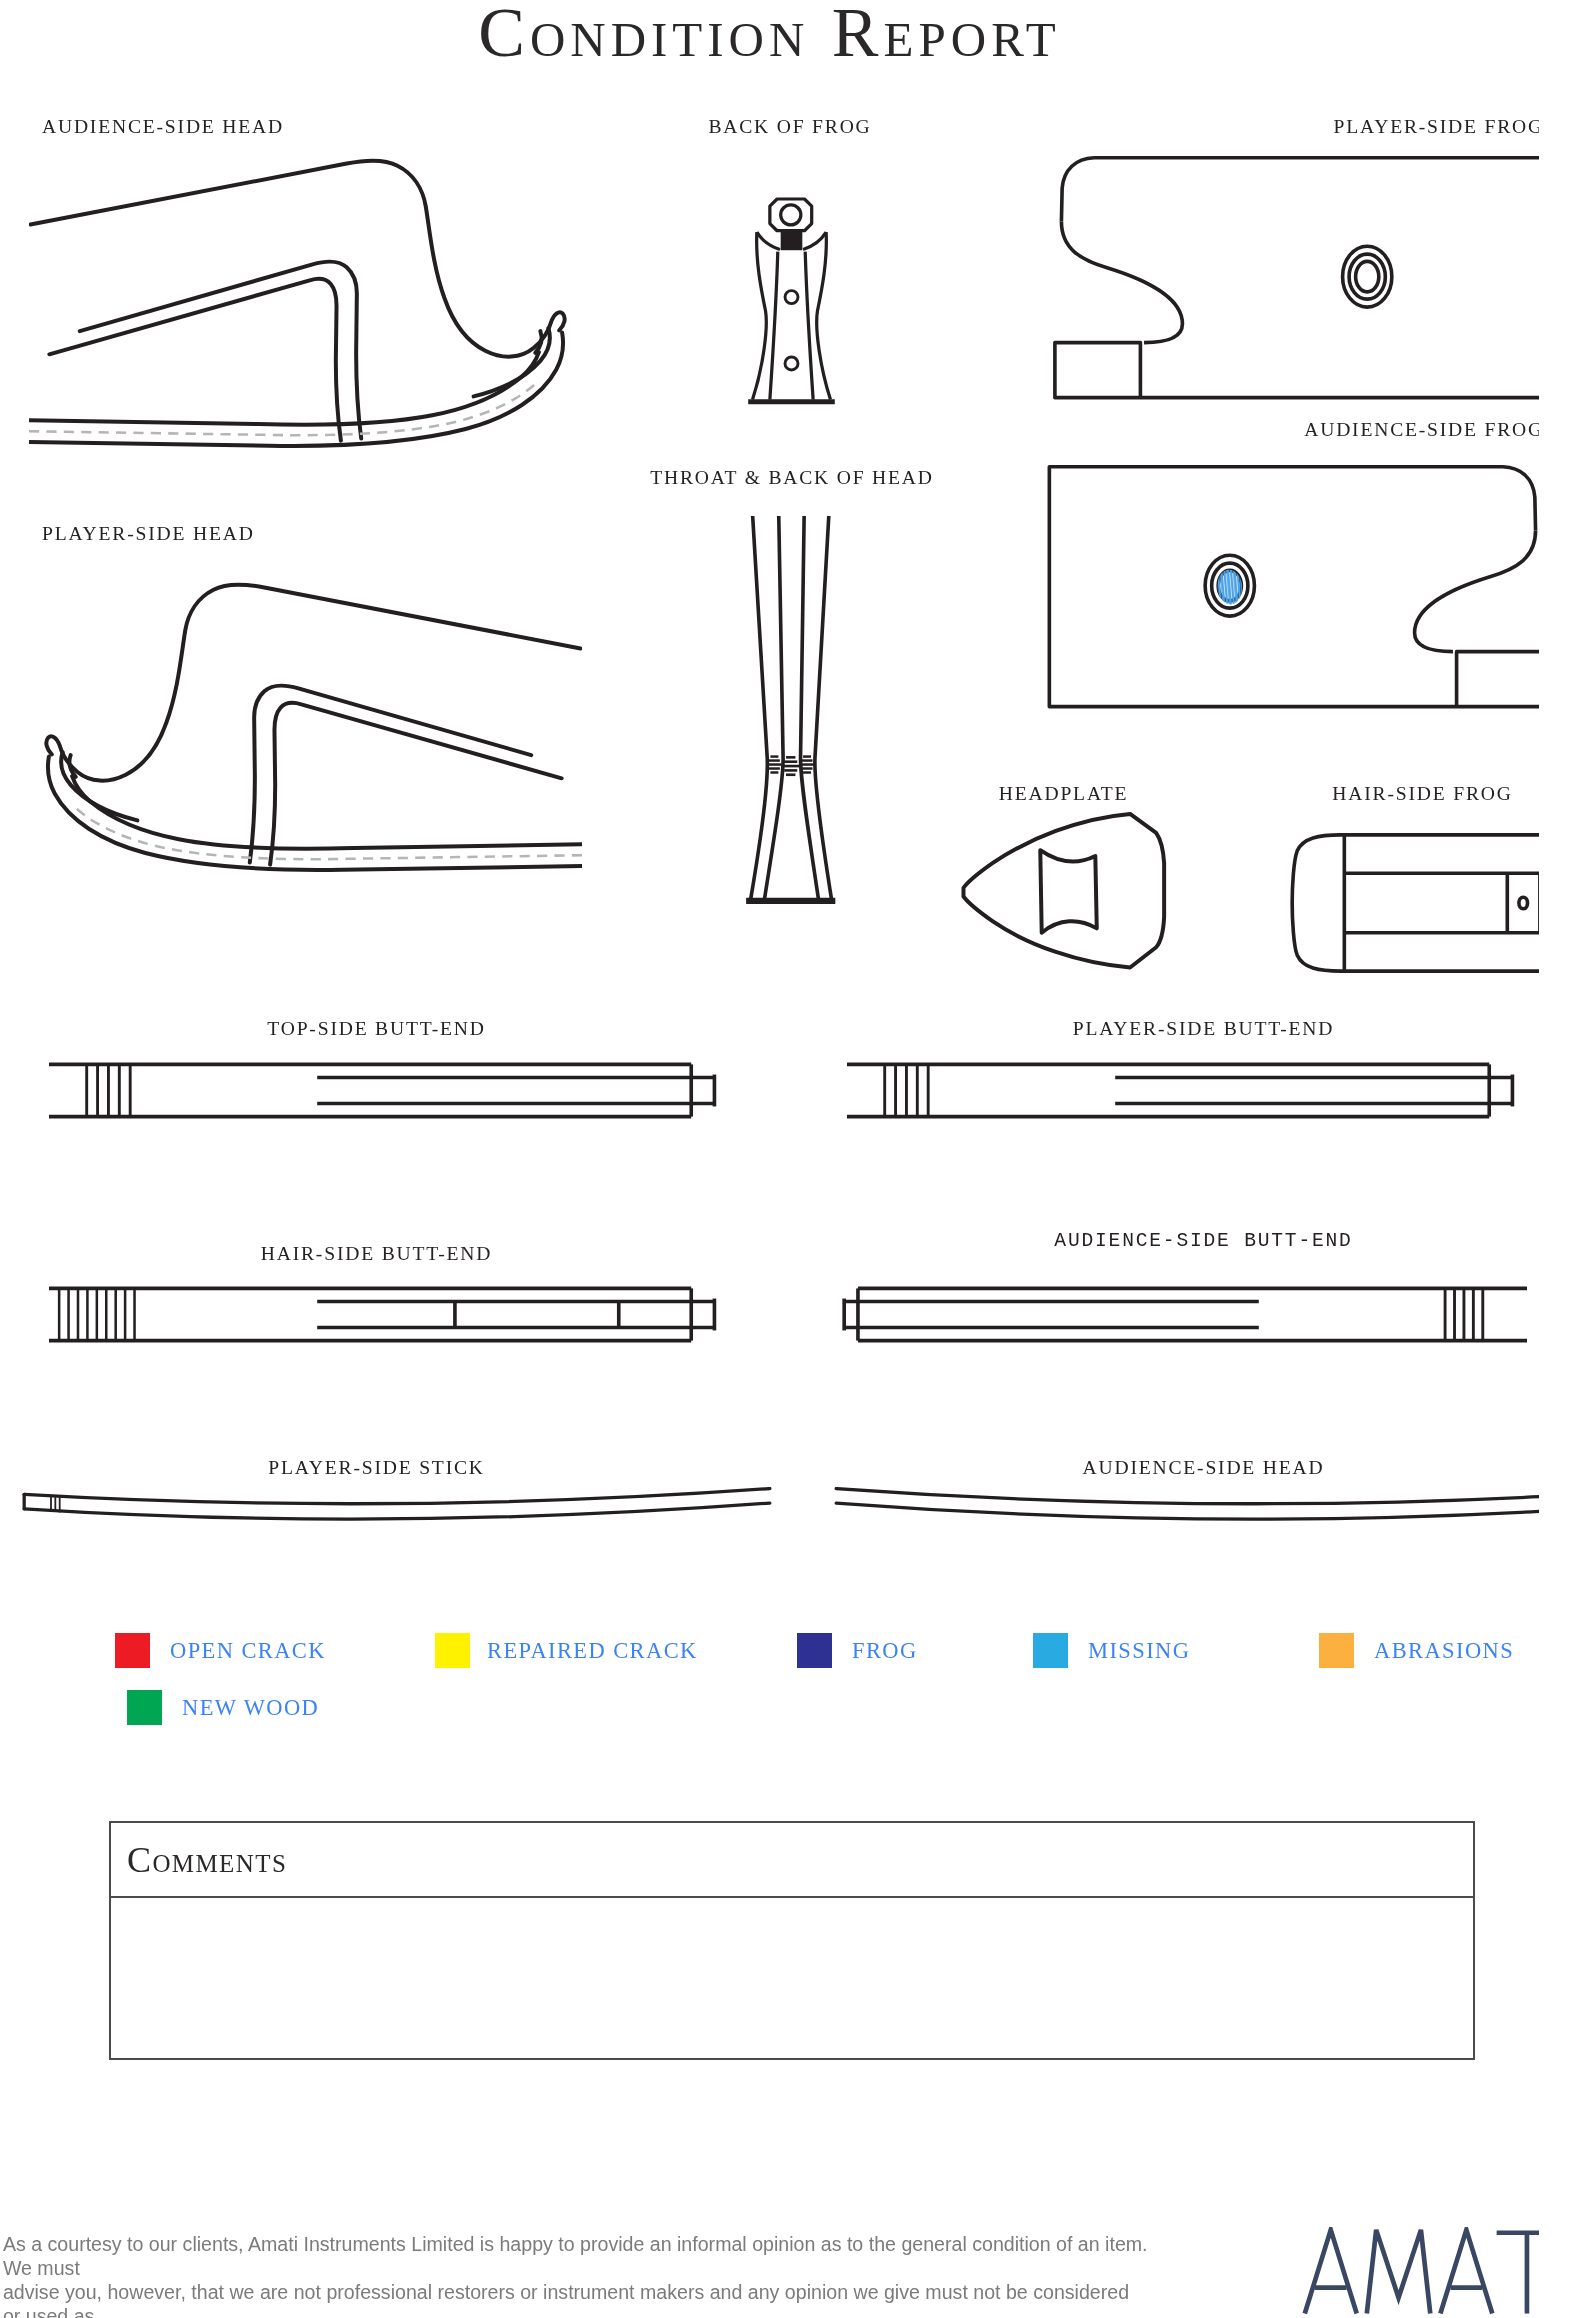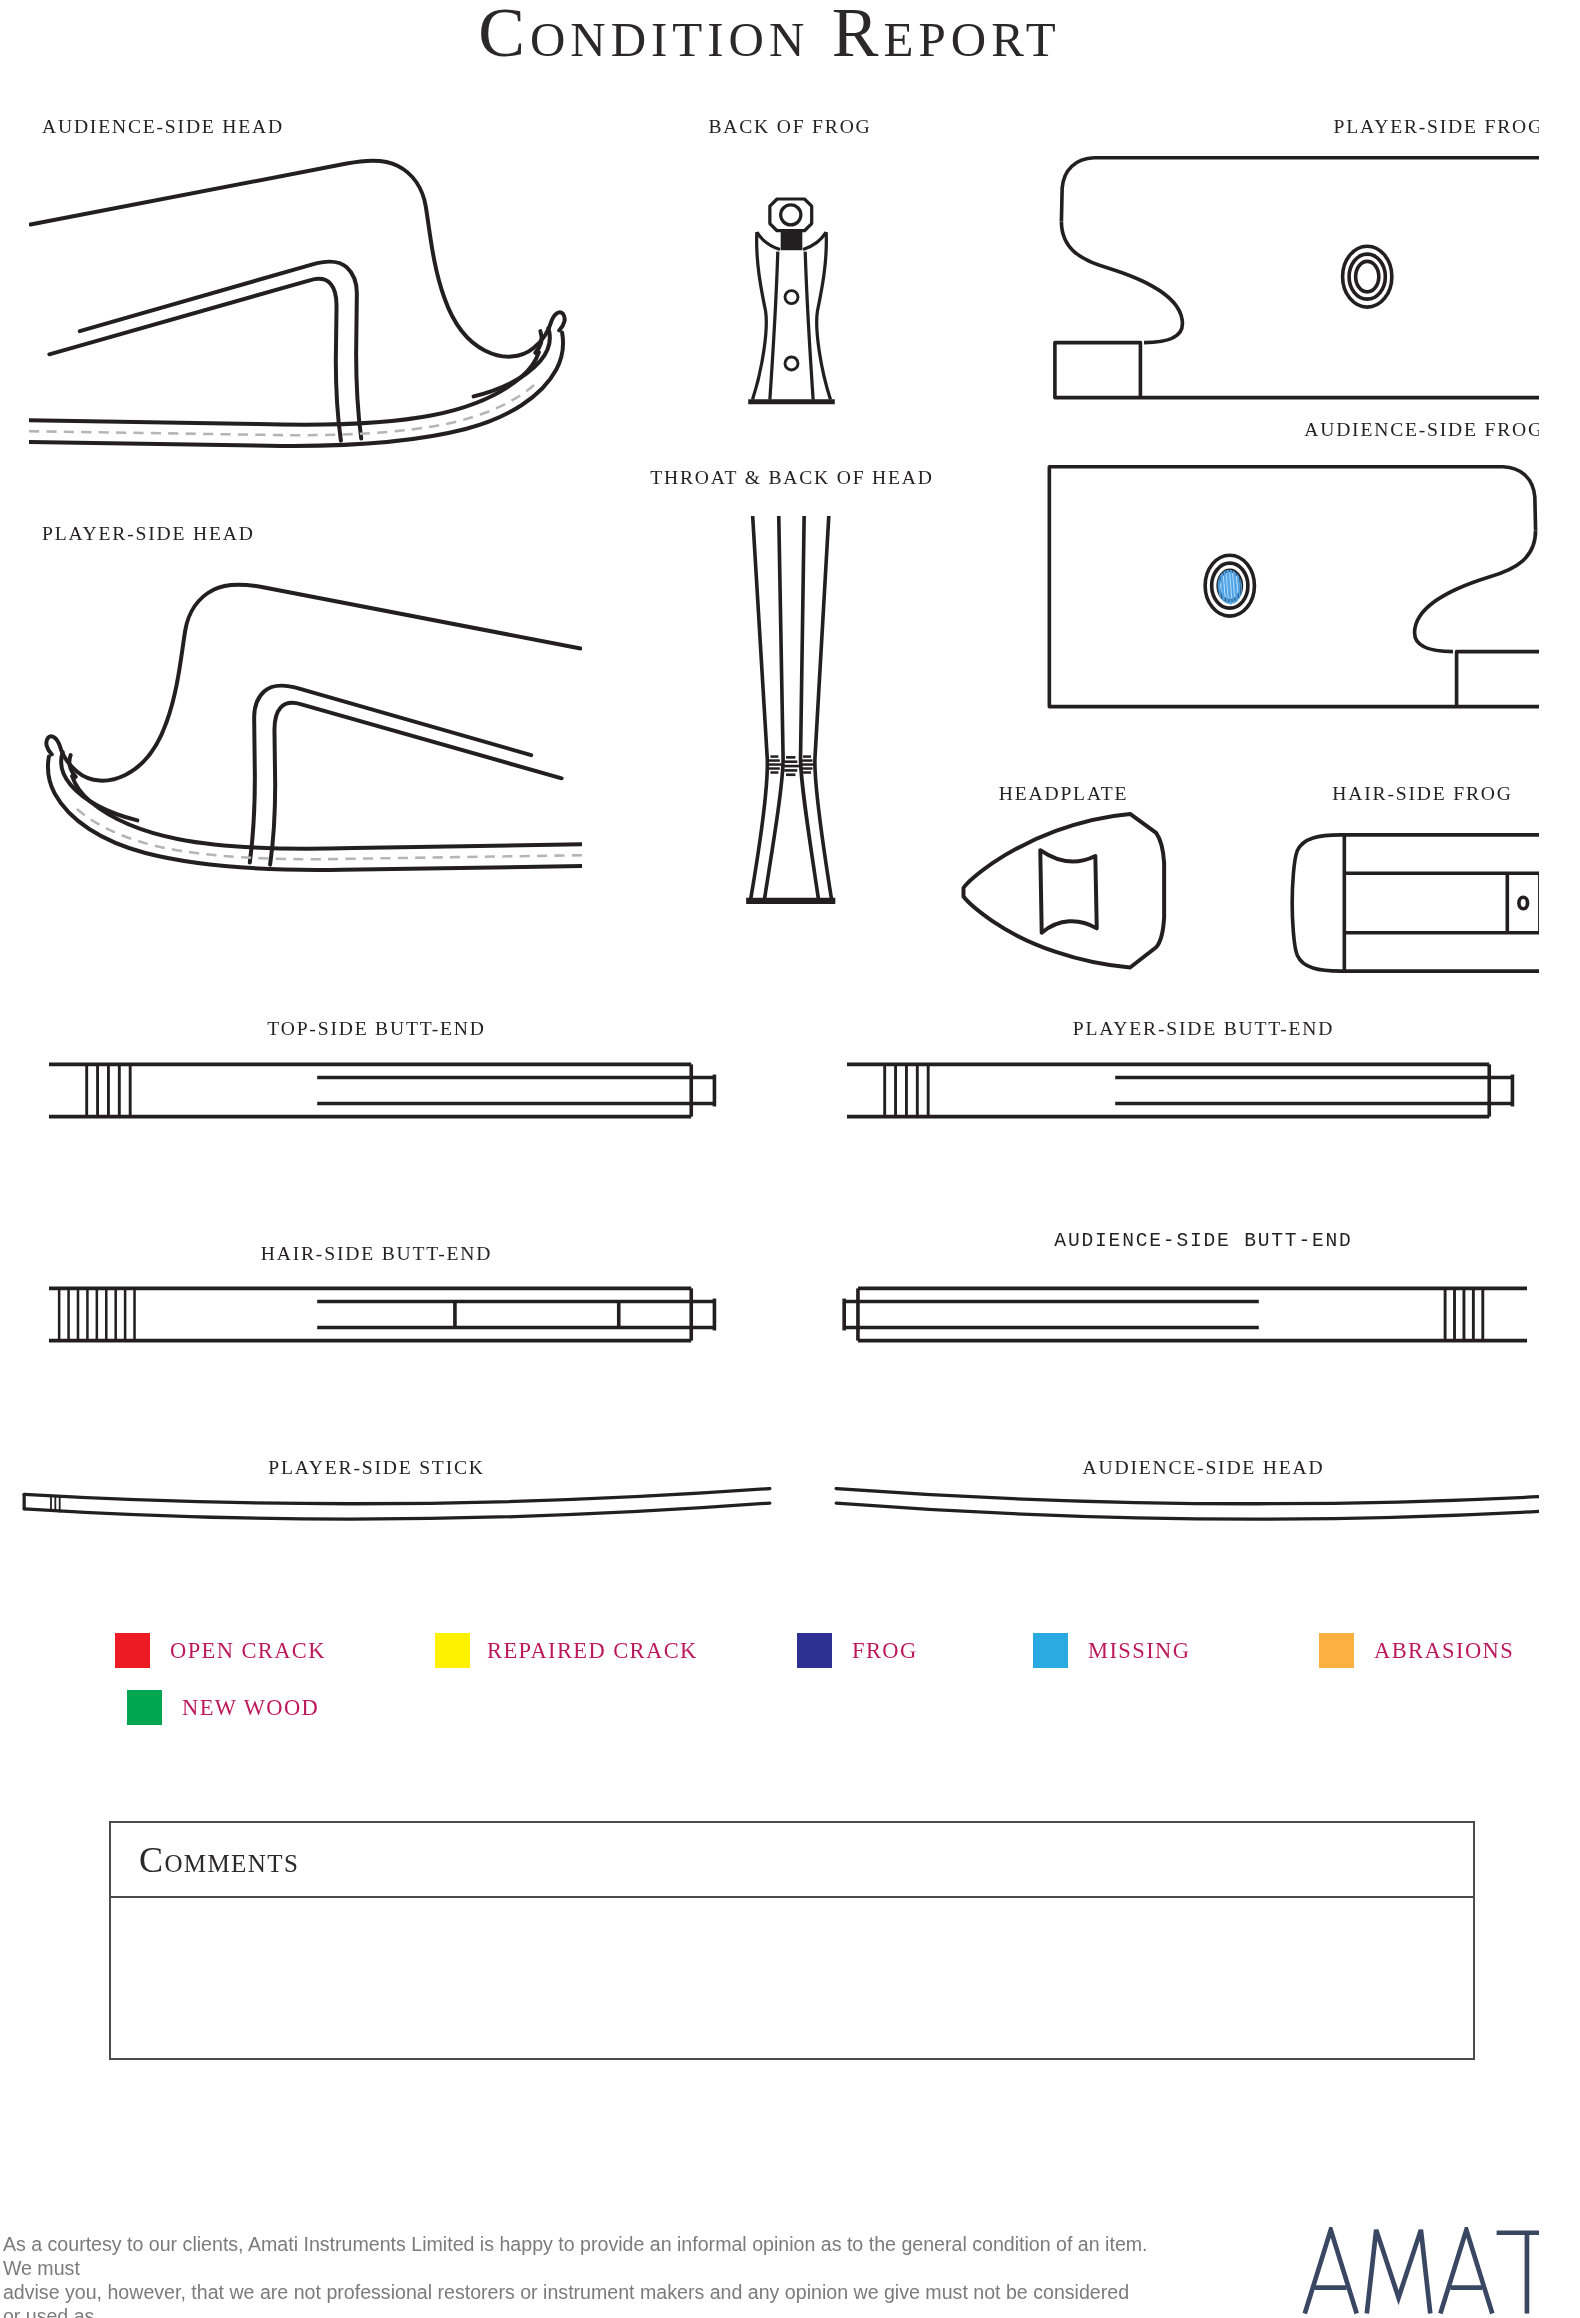--- a/index.html
+++ b/index.html
@@ -6,25 +6,25 @@
   .page{position:relative;width:1539px;height:2319px;background:#ffffff;overflow:hidden;
         font-family:"Liberation Serif",serif;color:#262223;}
   .title{position:absolute;top:-7.2px;left:0;width:100%;text-align:center;
          font-variant:small-caps;font-size:70px;letter-spacing:5px;color:#2b2829;white-space:nowrap;}
   .lbl{position:absolute;font-size:19.6px;letter-spacing:1.8px;color:#262223;white-space:nowrap;}
   .lbl.center{text-align:center;}
   .lbl.right{text-align:right;}
   .diagram{position:absolute;}
   .legend-item{position:absolute;display:flex;align-items:center;gap:20px;}
   .swatch{width:35px;height:35px;flex:0 0 auto;}
-  .legend-label{font-size:22.5px;letter-spacing:1.4px;color:#be185d;white-space:nowrap;}
+  .legend-label{font-size:22.5px;letter-spacing:1.4px;color:#3b82f6;white-space:nowrap;}
   .comments{position:absolute;left:109px;top:1821px;width:1366px;height:239px;
             border:2.2px solid #4b4b4b;background:#ffffff;box-sizing:border-box;}
   .comments-header{height:75px;border-bottom:2.9px solid #4b4b4b;display:flex;align-items:center;
-                   padding-left:28px;box-sizing:border-box;}
+                   padding-left:16px;box-sizing:border-box;}
   .comments-title{font-variant:small-caps;font-size:36px;letter-spacing:1.4px;color:#2b2829;}
   .comments-body{width:100%;height:158px;border:none;outline:none;resize:none;
                  font-family:"Liberation Serif",serif;font-size:22px;padding:10px 14.5px;box-sizing:border-box;}
   .disclaimer{position:absolute;left:2.9px;top:2232px;width:1145px;
               font-family:"Liberation Sans",sans-serif;font-size:19.6px;line-height:24px;color:#7b7b7b;}
   .amati{position:absolute;left:1300px;top:2227px;width:275px;height:88px;}
   svg{display:block;}
 </style>
 </head>
 <body>

